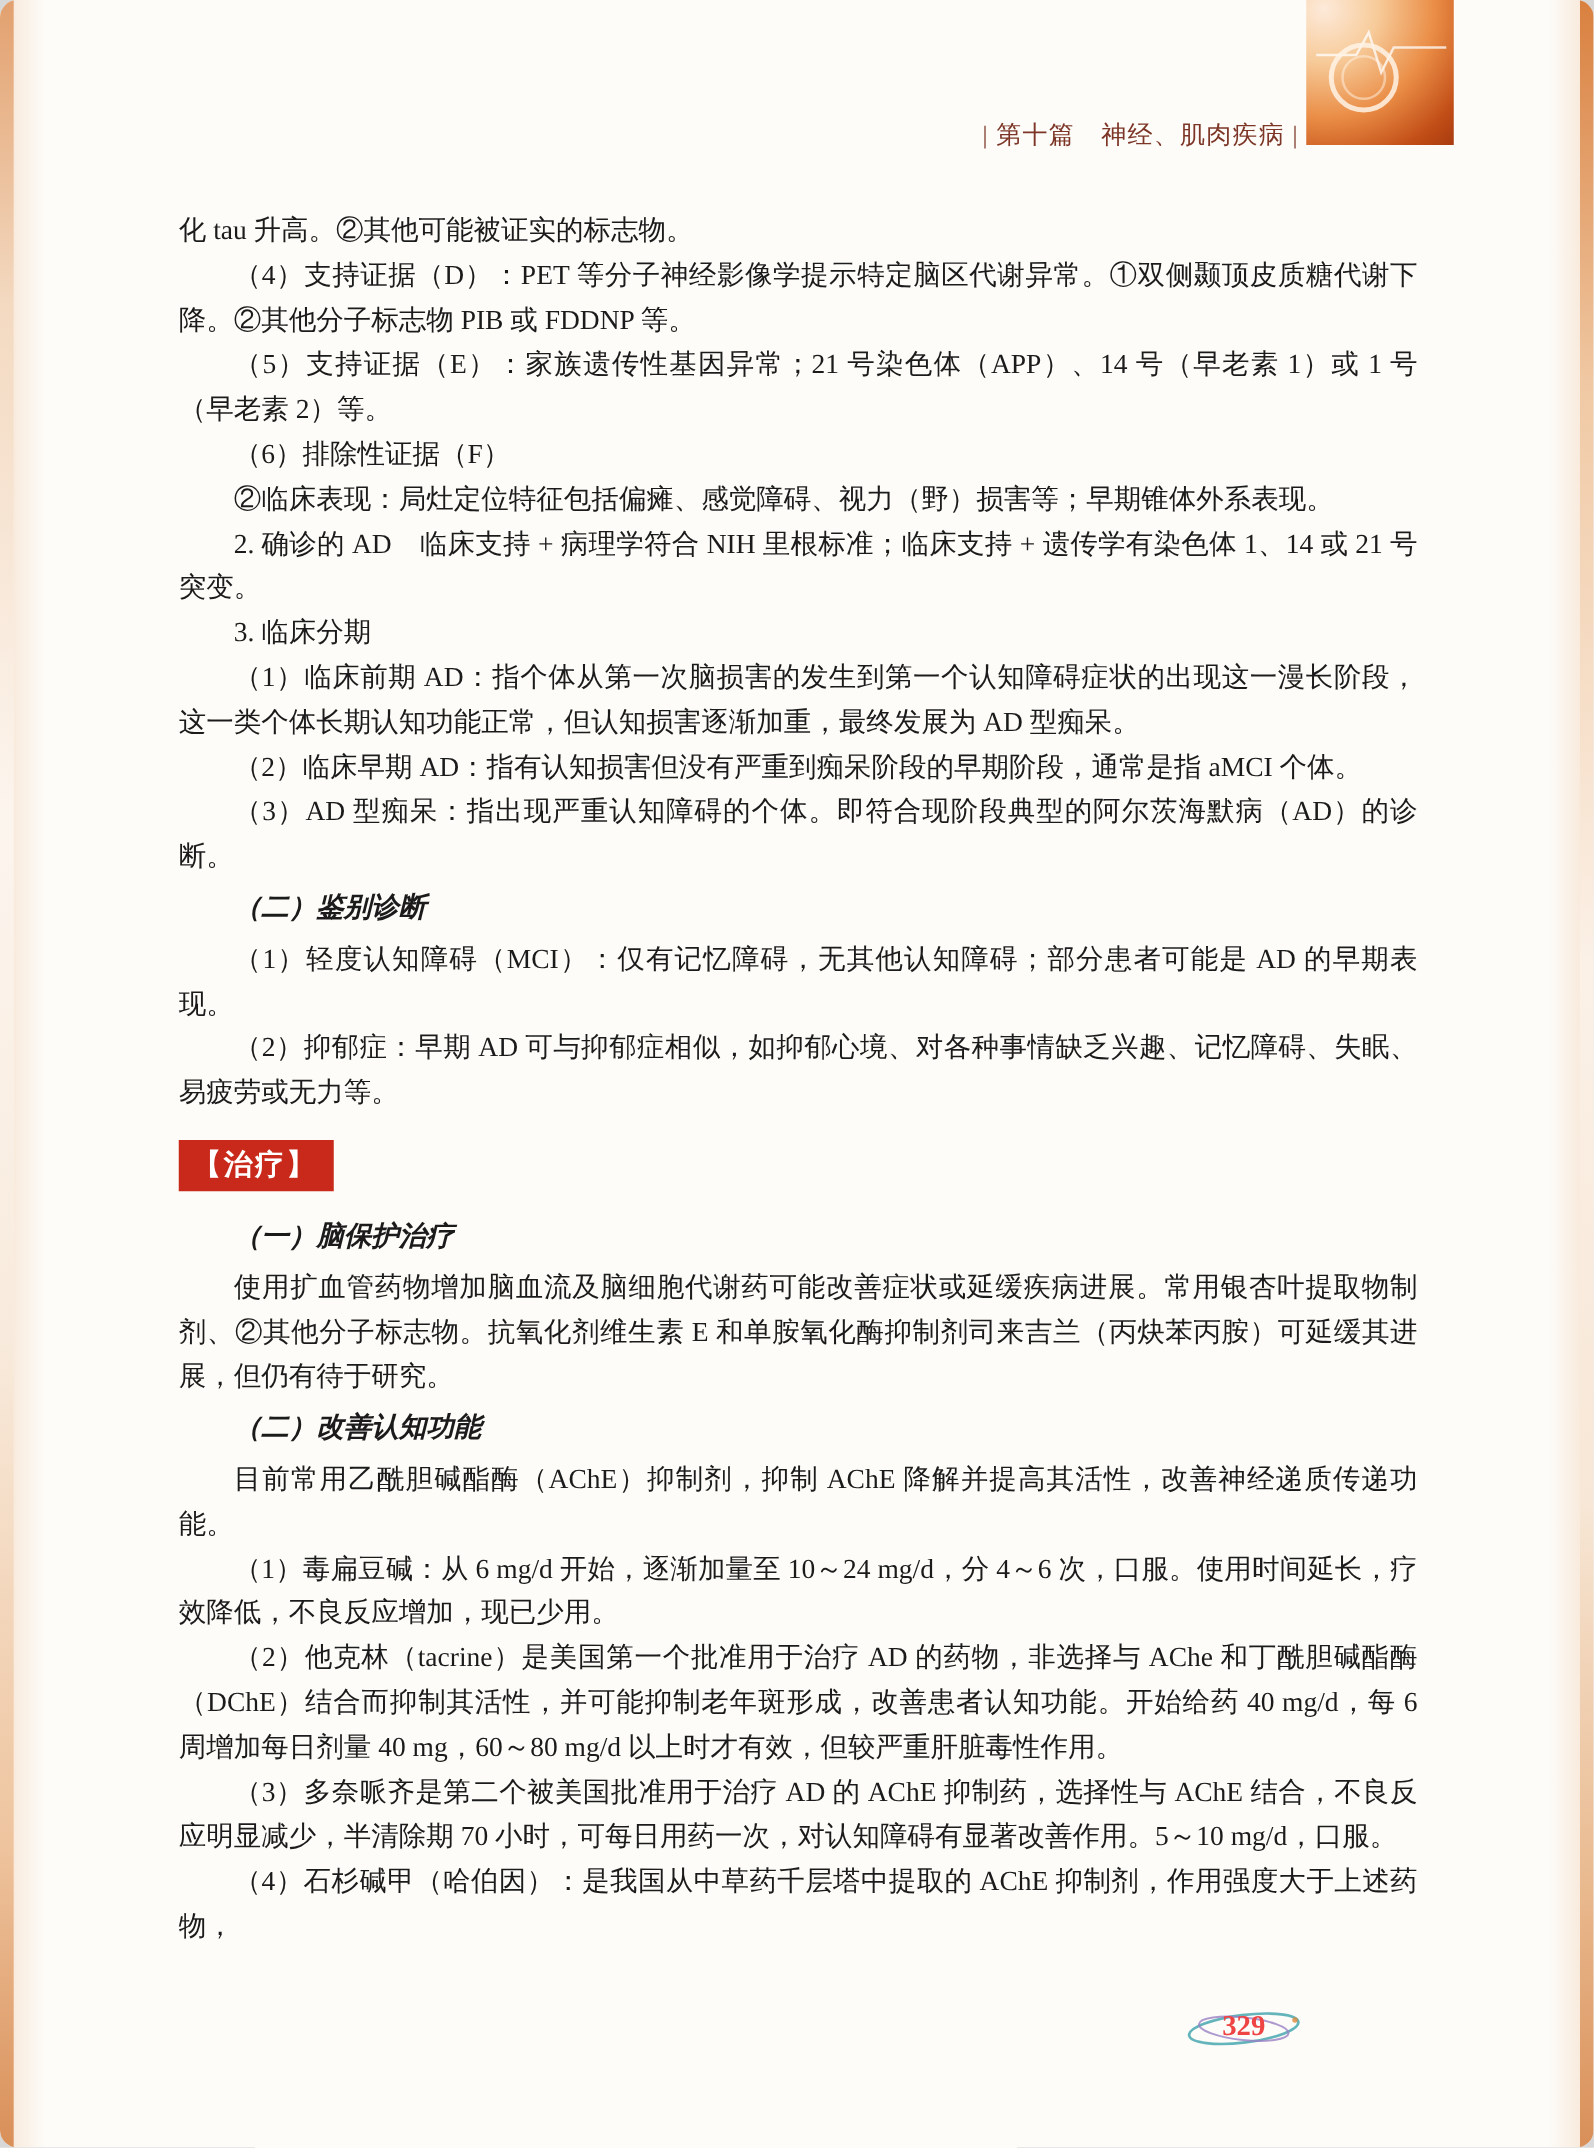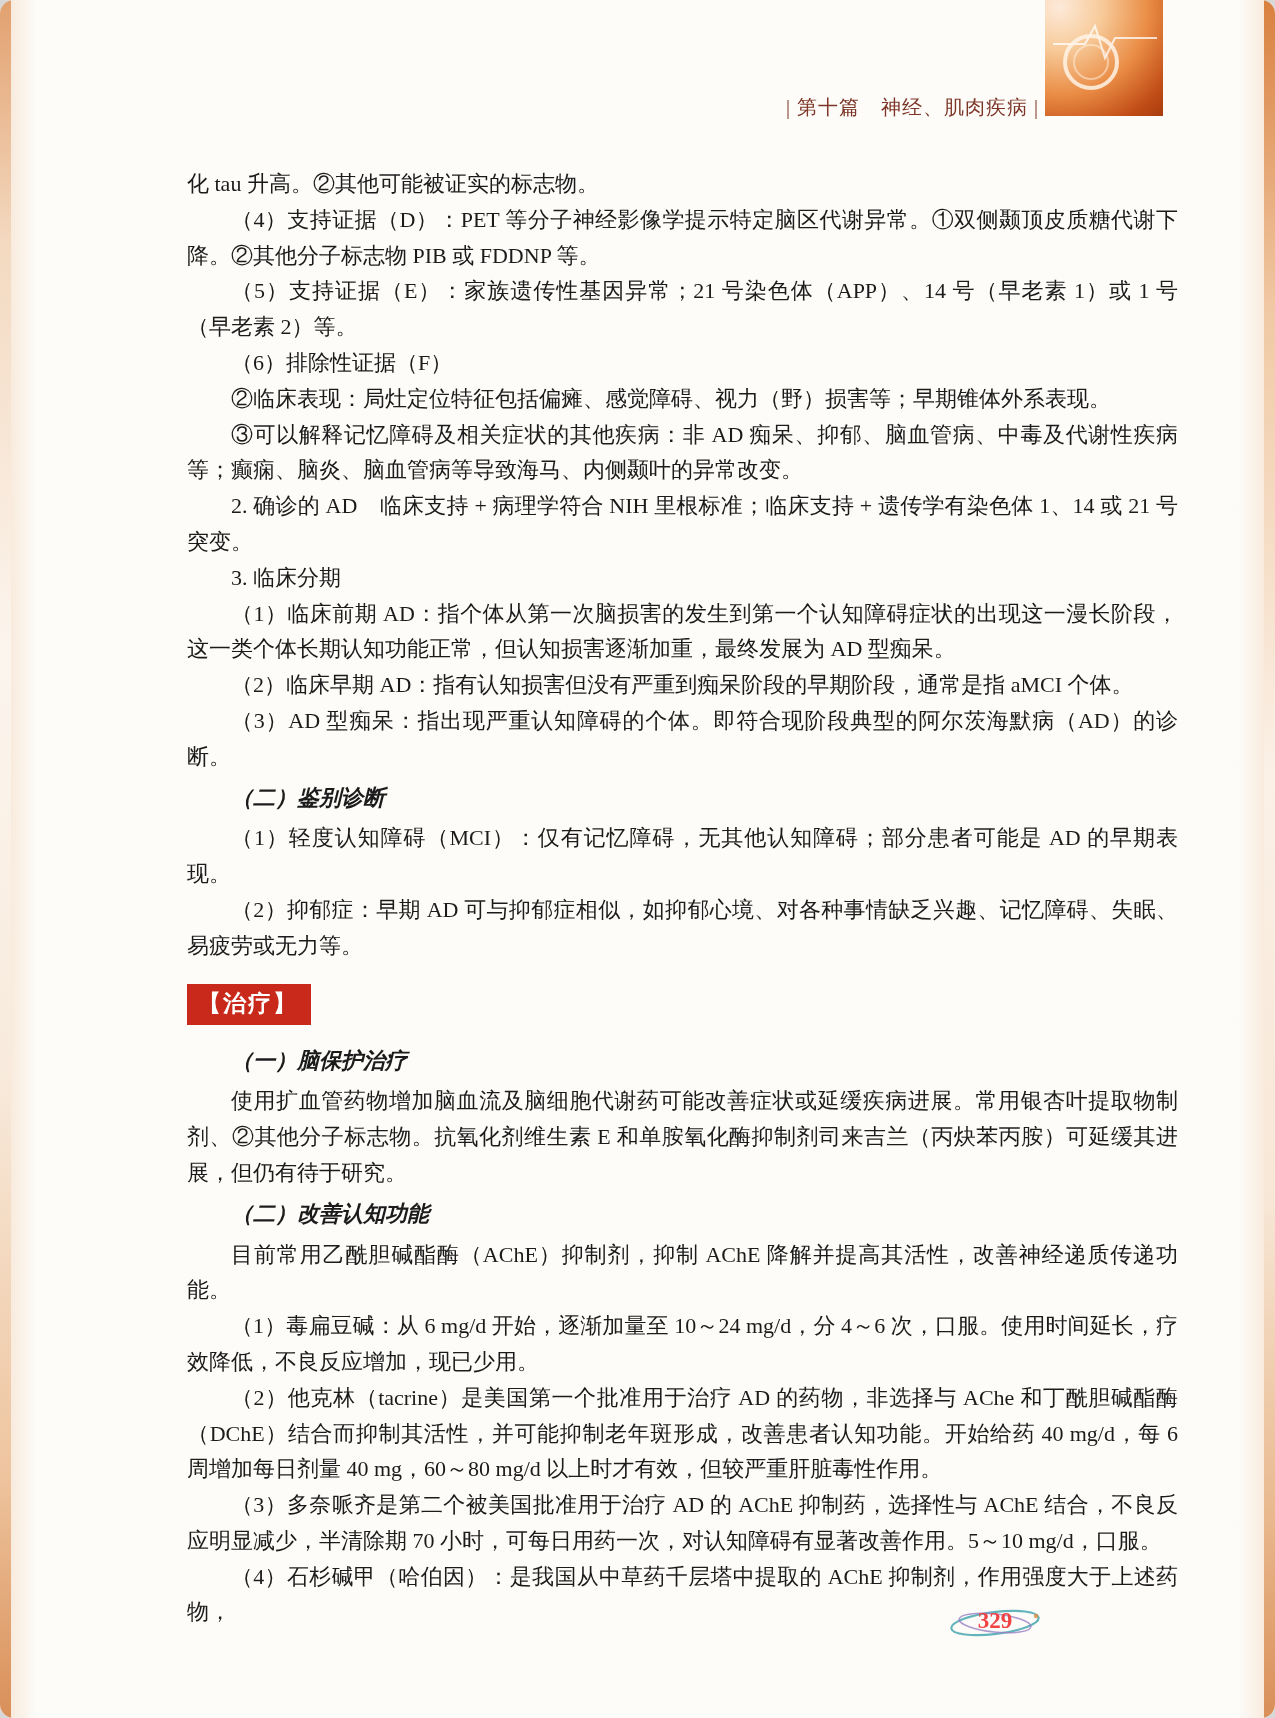--- a/index.html
+++ b/index.html
@@ -35,21 +35,20 @@
   
   .header-line{
     position:absolute;top:94px;right:236px;
     font-size:20px;color:#7c3526;letter-spacing:1px;white-space:nowrap;
   }
 
   
   .content{
     position:absolute;left:143px;top:166px;width:991px;
     color:#1b1b1b;
-    margin-left:44px;
   }
   .content p{
     margin:0;text-indent:2em;text-align:justify;
     font-size:22px;line-height:35.8px;
   }
   .content p.body-noindent{text-indent:0;}
   .content p.subheading{font-weight:bold;font-style:italic;margin:5px 0;}
   .banner{margin:20px 0 18px;}
   .banner span{
     display:inline-block;background:#c9291b;color:#ffffff;
@@ -88,21 +87,20 @@
   <div class="header-line">
     <span>| 第十篇　神经、肌肉疾病 |</span>
   </div>
 
   <div class="content" id="content">
       <p class="body-noindent">化 tau 升高。②其他可能被证实的标志物。</p>
       <p class="body">（4）支持证据（D）：PET 等分子神经影像学提示特定脑区代谢异常。①双侧颞顶皮质糖代谢下降。②其他分子标志物 PIB 或 FDDNP 等。</p>
       <p class="body">（5）支持证据（E）：家族遗传性基因异常；21 号染色体（APP）、14 号（早老素 1）或 1 号（早老素 2）等。</p>
       <p class="body">（6）排除性证据（F）</p>
       <p class="body">②临床表现：局灶定位特征包括偏瘫、感觉障碍、视力（野）损害等；早期锥体外系表现。</p>
-      <p class="body">③可以解释记忆障碍及相关症状的其他疾病：非 AD 痴呆、抑郁、脑血管病、中毒及代谢性疾病等；癫痫、脑炎、脑血管病等导致海马、内侧颞叶的异常改变。</p>
       <p class="body">2. 确诊的 AD　临床支持 + 病理学符合 NIH 里根标准；临床支持 + 遗传学有染色体 1、14 或 21 号突变。</p>
       <p class="body">3. 临床分期</p>
       <p class="body">（1）临床前期 AD：指个体从第一次脑损害的发生到第一个认知障碍症状的出现这一漫长阶段，这一类个体长期认知功能正常，但认知损害逐渐加重，最终发展为 AD 型痴呆。</p>
       <p class="body">（2）临床早期 AD：指有认知损害但没有严重到痴呆阶段的早期阶段，通常是指 aMCI 个体。</p>
       <p class="body">（3）AD 型痴呆：指出现严重认知障碍的个体。即符合现阶段典型的阿尔茨海默病（AD）的诊断。</p>
       <p class="subheading">（二）鉴别诊断</p>
       <p class="body">（1）轻度认知障碍（MCI）：仅有记忆障碍，无其他认知障碍；部分患者可能是 AD 的早期表现。</p>
       <p class="body">（2）抑郁症：早期 AD 可与抑郁症相似，如抑郁心境、对各种事情缺乏兴趣、记忆障碍、失眠、易疲劳或无力等。</p>
       <div class="banner"><span>【治疗】</span></div>
       <p class="subheading">（一）脑保护治疗</p>

